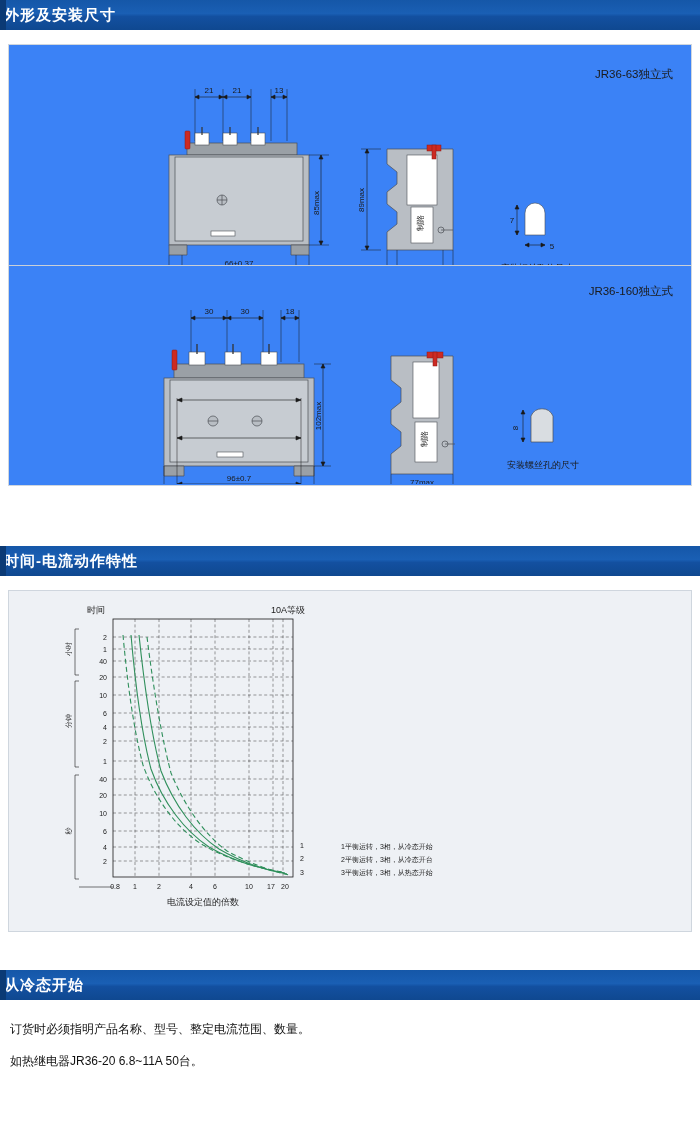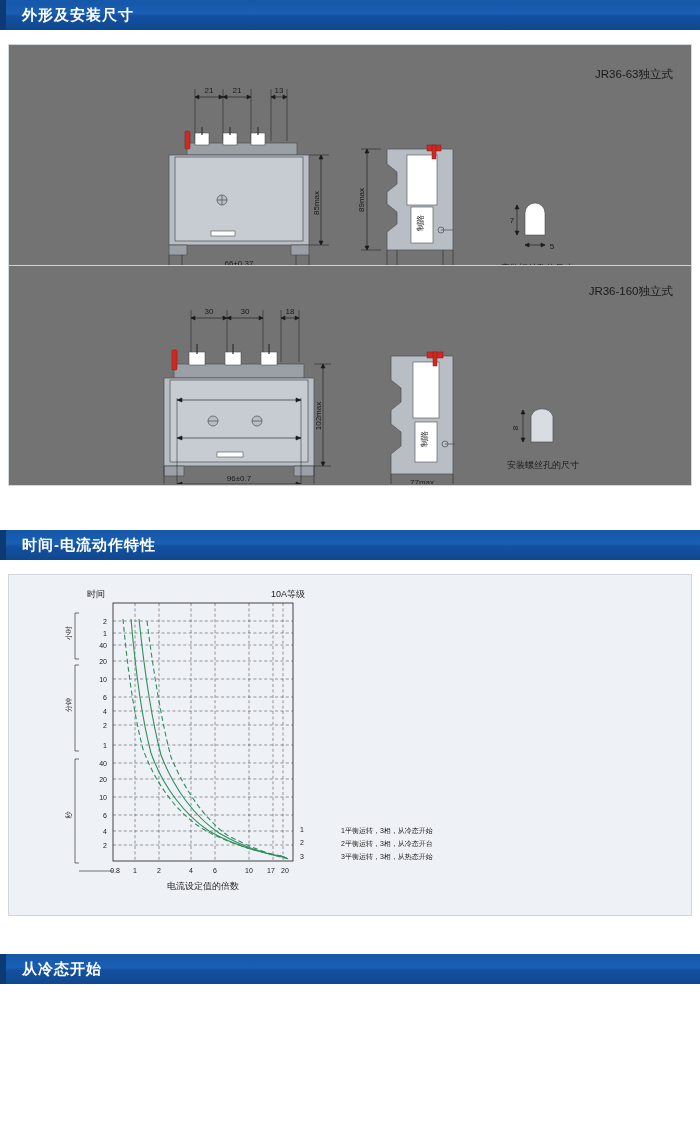--- a/index.html
+++ b/index.html
@@ -15,26 +15,26 @@
     position:relative;
     height:30px;
     background:linear-gradient(to bottom,#1557a8 0%,#1a5fb4 45%,#1350a0 55%,#0f4890 100%);
     display:flex;align-items:center;
     margin:0 0 0 0;
   }
   .section-header .bar{
     position:absolute;left:0;top:0;bottom:0;width:6px;background:#0b3a75;
   }
   .section-header h2{
-    margin:0;padding-left:22px;
+    margin:0;padding-left:4px;
     font-size:15px;font-weight:bold;color:#ffffff;
     letter-spacing:1px;
   }
   .panel{
-    background:#737373;
+    background:#3b82f6;
     border:1px solid #cfd6de;
     margin:14px 8px 0 8px;
     position:relative;
     text-align:right;
   }
   .panel .divider{
     border-top:1px solid #c9d0d8;
     margin:0;
   }
   .draw-block{position:relative;}
@@ -317,21 +317,21 @@
         <line x1="514" y1="144" x2="514" y2="176"></line>
         <path d="M514,144 l-2,4 h4 z" fill="#1a1a1a"></path>
         <path d="M514,176 l-2,-4 h4 z" fill="#1a1a1a"></path>
       </g>
       <text class="txt" x="509" y="162" text-anchor="middle" transform="rotate(-90 509 162)">8</text>
       <text class="txt9" x="534" y="202" text-anchor="middle">安装螺丝孔的尺寸</text>
     </svg>
   </div>
 </div>
 
-<div class="section-header" style="margin-top:44px;">
+<div class="section-header" style="margin-top:60px;">
   <div class="bar"></div>
   <h2>时间-电流动作特性</h2>
 </div>
 
 <div class="chartpanel">
   <svg width="682" height="338" viewBox="0 0 682 338">
 
     <text class="txt9" x="262" y="22">10A等级</text>
     <text class="txt9" x="78" y="22">时间</text>
 
@@ -426,13 +426,15 @@
     <text class="txt7" x="332" y="284">3平衡运转，3相，从热态开始</text>
   </svg>
 </div>
 
 <div class="section-header" style="margin-top:38px;">
   <div class="bar"></div>
   <h2>从冷态开始</h2>
 </div>
 
 <div class="ordertext">
+  <p>订货时必须指明产品名称、型号、整定电流范围、数量。</p>
+  <p>如热继电器JR36-20  6.8~11A  50台。</p>
 </div>
 
 </body></html>

